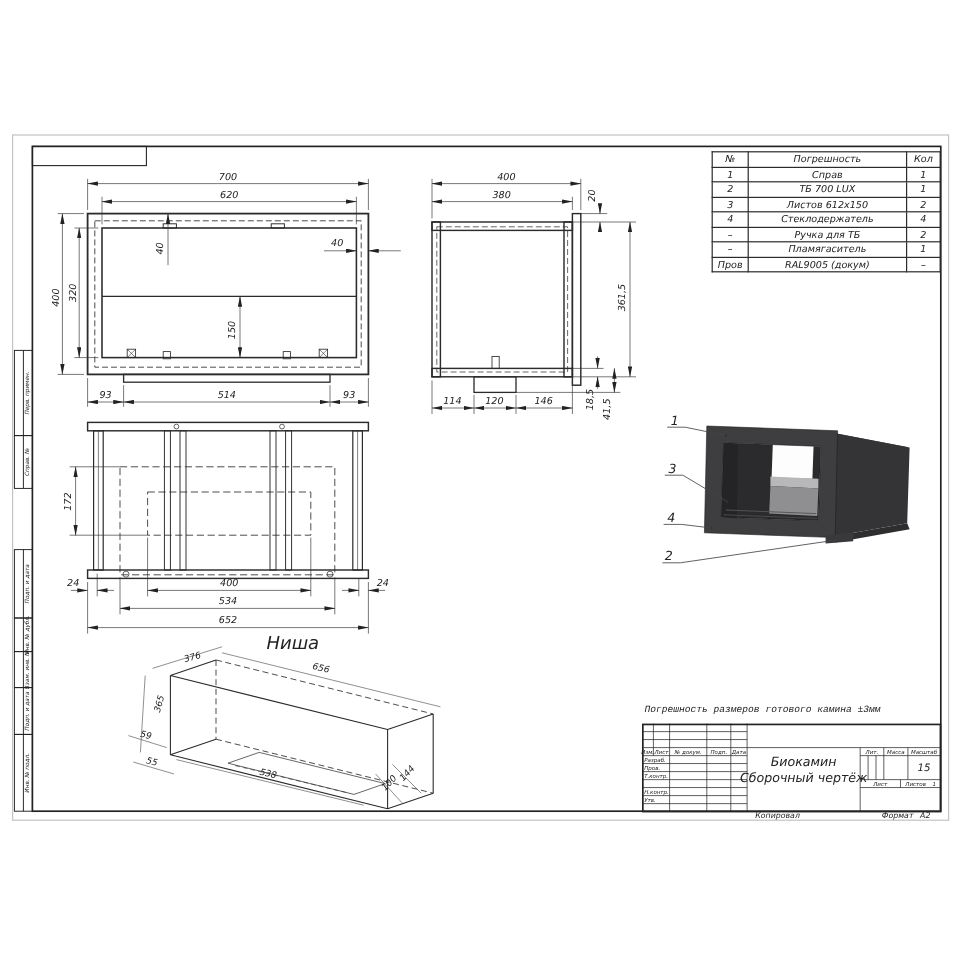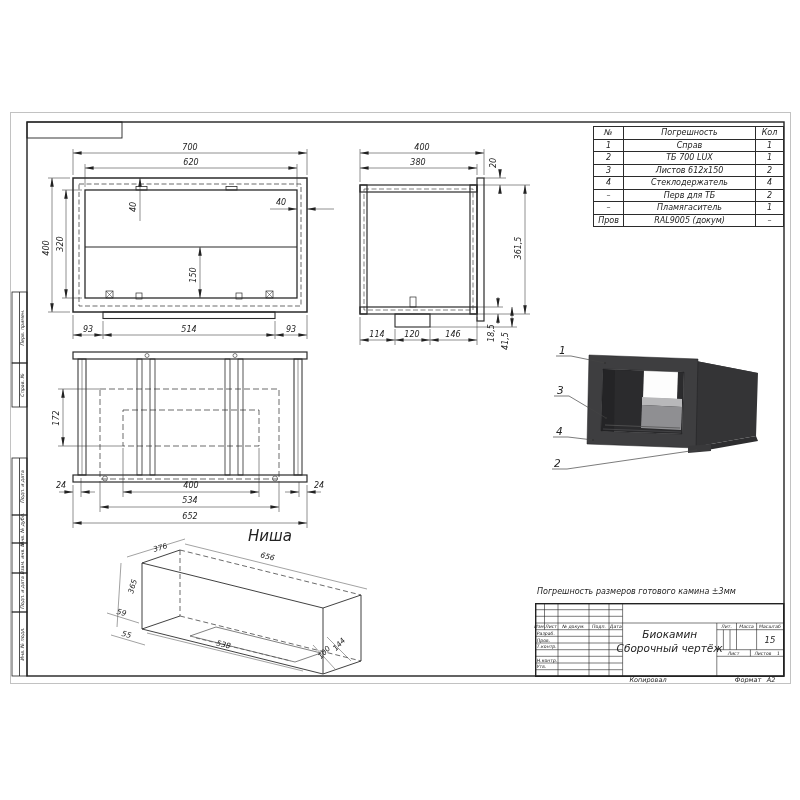--- a/index.html
+++ b/index.html
@@ -5,22 +5,22 @@
   * { margin:0; padding:0; box-sizing:border-box; }
   html,body { width:800px; height:800px; background:#ffffff; }
   body { position:relative; font-family:"DejaVu Sans",sans-serif; font-style:italic; color:#222; }
   svg { position:absolute; overflow:visible; }
   svg text { font-family:"DejaVu Sans",sans-serif; font-style:italic; fill:#222; }
   .dim { font-size:8px; }
   .dim7 { font-size:7.5px; }
   .tiny { font-size:4.6px; }
   .stamp { font-size:4.8px; }
   .abs { position:absolute; }
-  .caption { font-size:15px; text-align:right; }
-  .note { font-size:8px; white-space:nowrap; }
+  .caption { font-size:15px; text-align:left; }
+  .note { font-size:8px; white-space:nowrap;font-family:Liberation Mono, monospace; }
   table.parts { position:absolute; left:593px; top:126px; width:190px; border-collapse:collapse;
                 font-size:8px; font-style:italic; text-align:center; color:#222; table-layout:fixed; }
   table.parts td, table.parts th { border:1px solid #2b2b2b; height:12.5px; padding:0 1px;
                 font-weight:normal; overflow:hidden; white-space:nowrap; }
   table.parts .c1 { width:30px; } table.parts .c2 { width:132px; } table.parts .c3 { width:28px; }
 </style>
 </head>
 <body>
 
 <svg style="left:0;top:0;width:800px;height:800px">
@@ -170,21 +170,21 @@
     <td>Листов 612х150</td>
     <td>2</td>
   </tr>
   <tr>
     <td>4</td>
     <td>Стеклодержатель</td>
     <td>4</td>
   </tr>
   <tr>
     <td>–</td>
-    <td>Перв для ТБ</td>
+    <td>Ручка для ТБ</td>
     <td>2</td>
   </tr>
   <tr>
     <td>–</td>
     <td>Пламягаситель</td>
     <td>1</td>
   </tr>
   <tr>
     <td>Пров</td>
     <td>RAL9005 (докум)</td>

